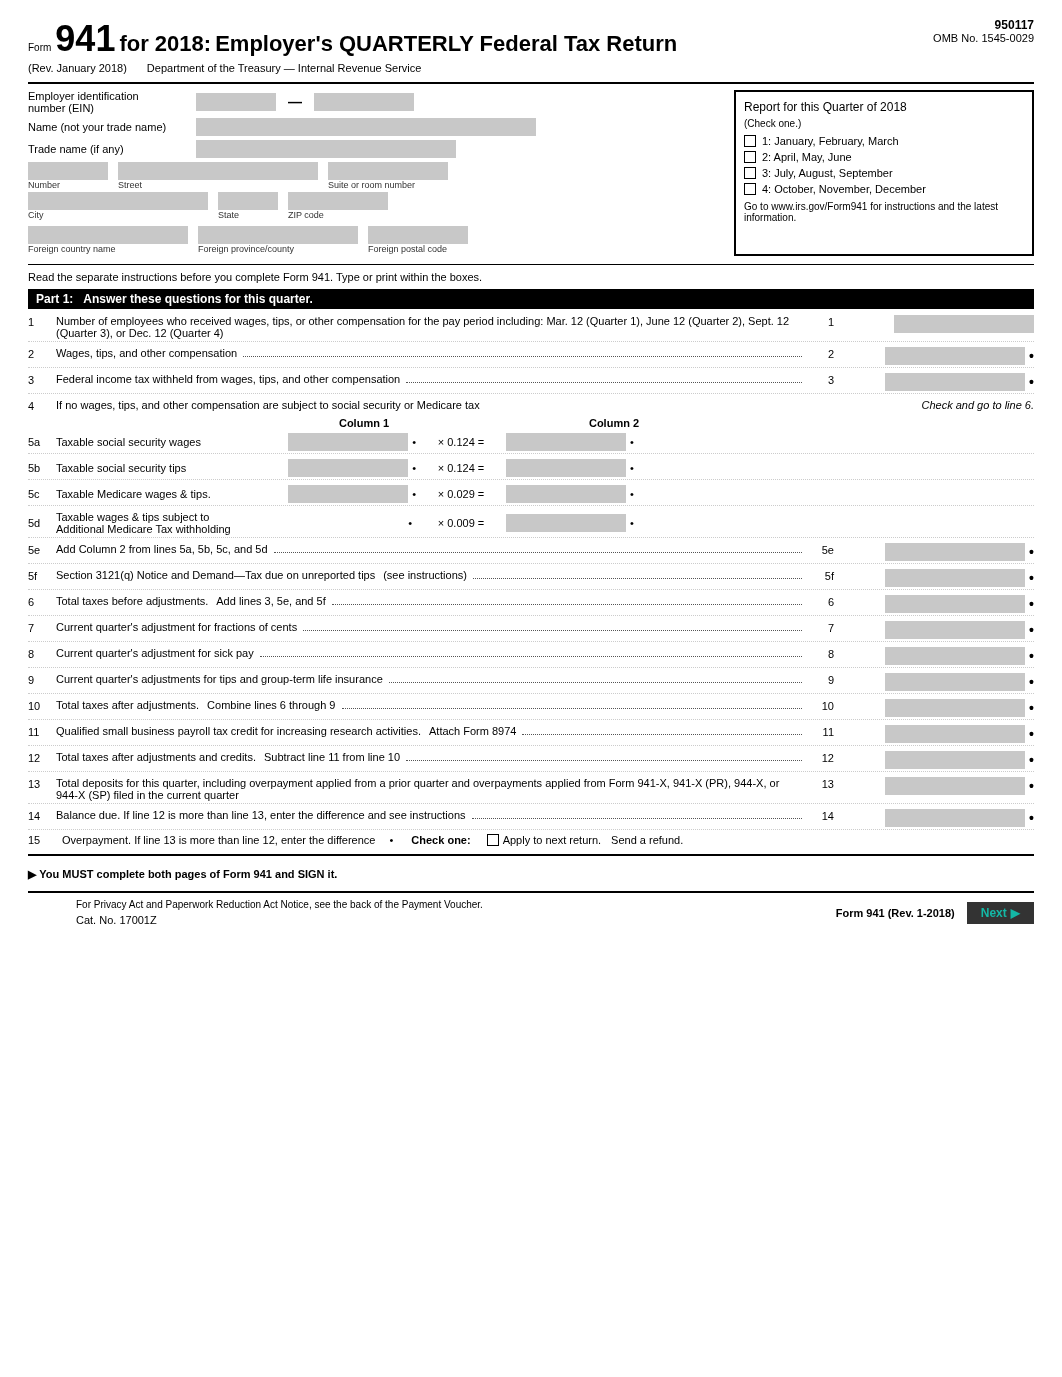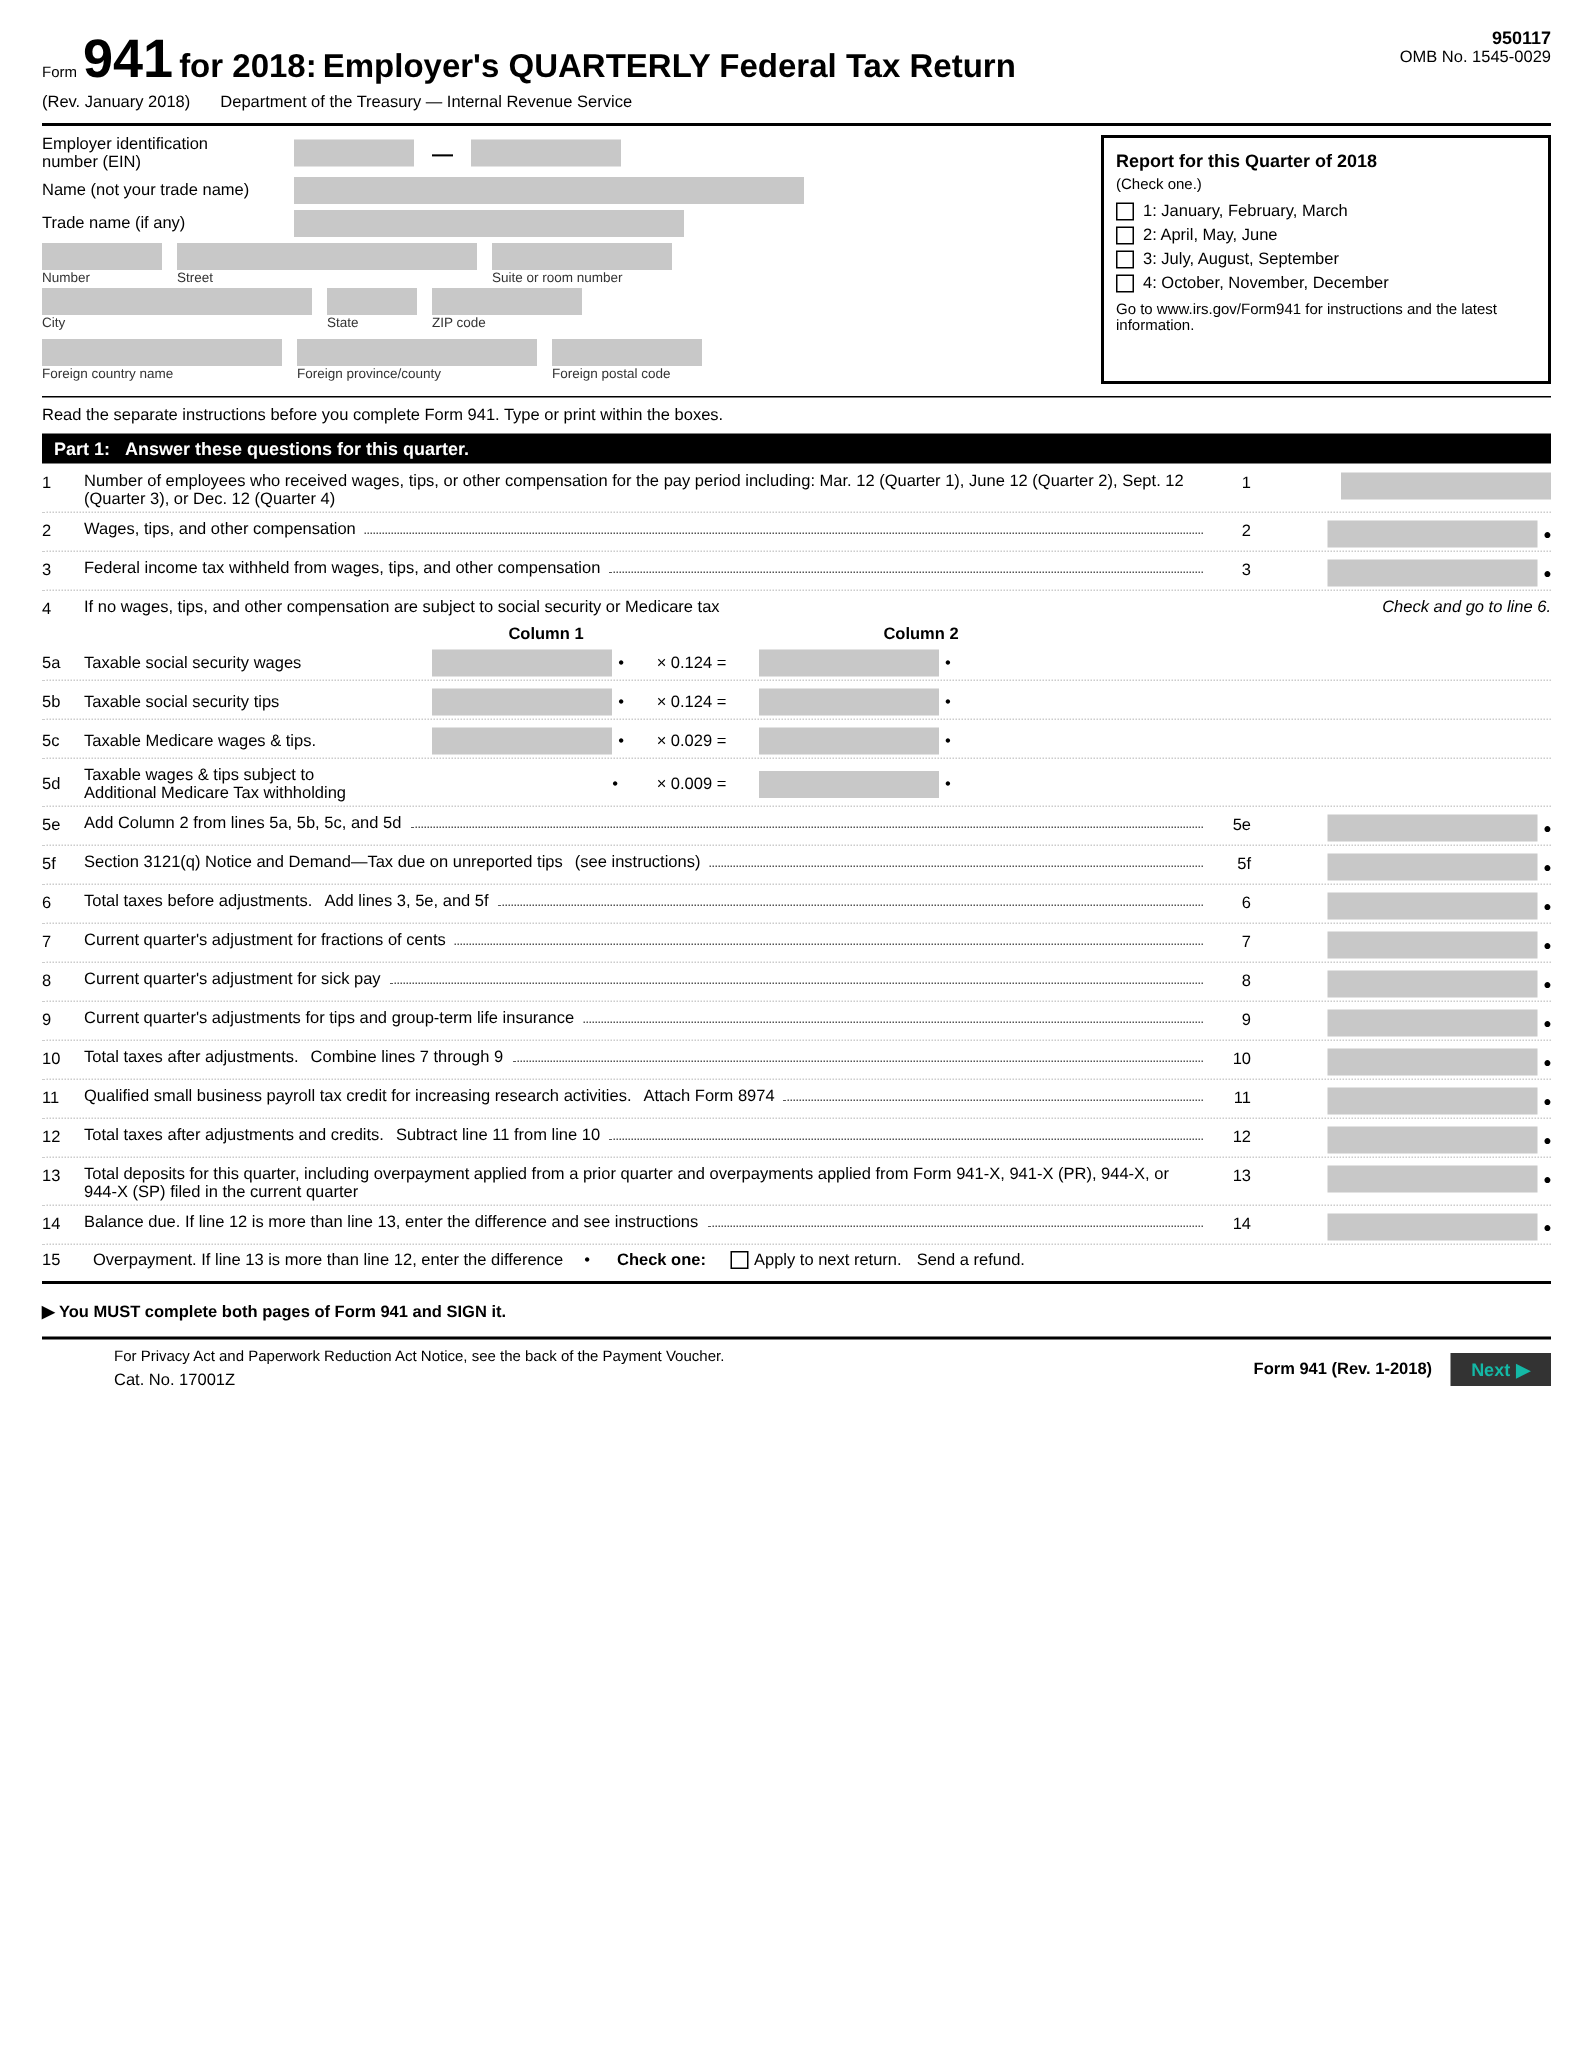--- a/index.html
+++ b/index.html
@@ -56,21 +56,21 @@
     .top-left {
       flex: 1;
     }
     .top-right {
       width: 300px;
       border: 2px solid #000;
       padding: 8px;
       font-size: 11px;
     }
     .quarter-title {
-      font-weight: bold;
+      font-weight: normal;
       font-size: 12px;
       margin-bottom: 4px;
     }
     .quarter-sub {
       font-size: 10px;
       margin-bottom: 6px;
     }
     .quarter-option {
       display: flex;
       align-items: center;
@@ -584,21 +584,21 @@
     <div class="line-input-area">
       <span class="gray-box line-input"></span>
       <span class="line-dot">•</span>
     </div>
   </div>
 
   <div class="line-item">
     <span class="line-num">10</span>
     <div class="line-desc-dots">
       <span>Total taxes after adjustments.</span>
-      <span style="margin-left:6px;">Combine lines 7 through 9</span>
+      <span style="margin-left:6px;">Combine lines 6 through 9</span>
       <span class="dots-filler"></span>
     </div>
     <span class="line-num-right">10</span>
     <div class="line-input-area">
       <span class="gray-box line-input"></span>
       <span class="line-dot">•</span>
     </div>
   </div>
 
   <div class="line-item">

